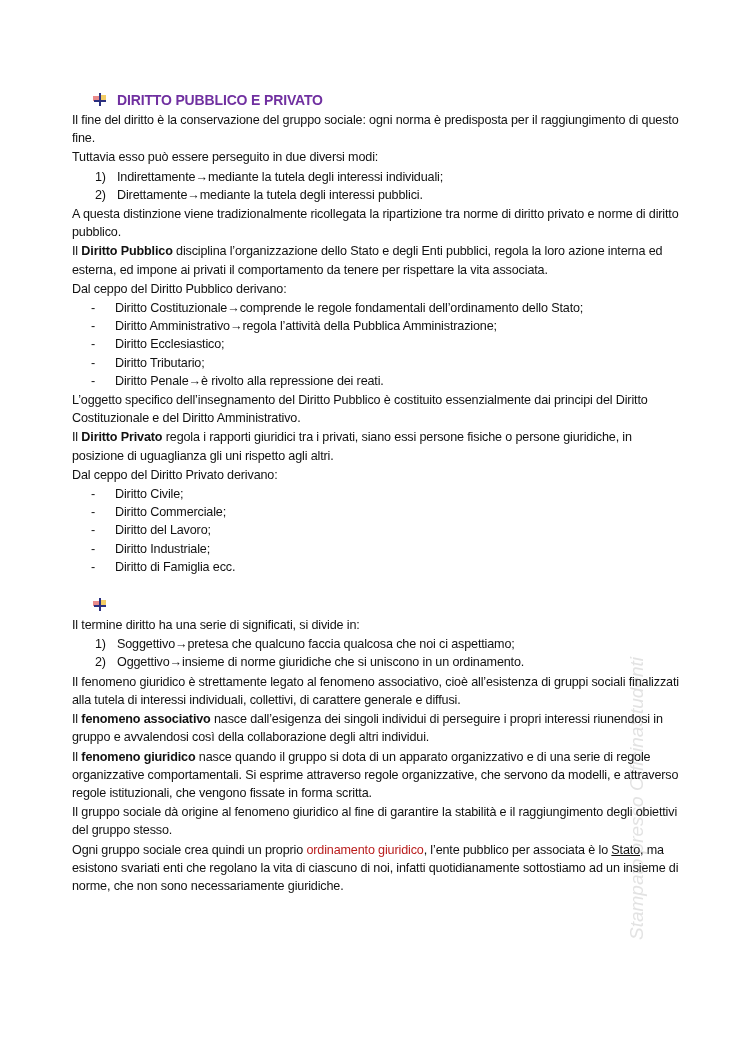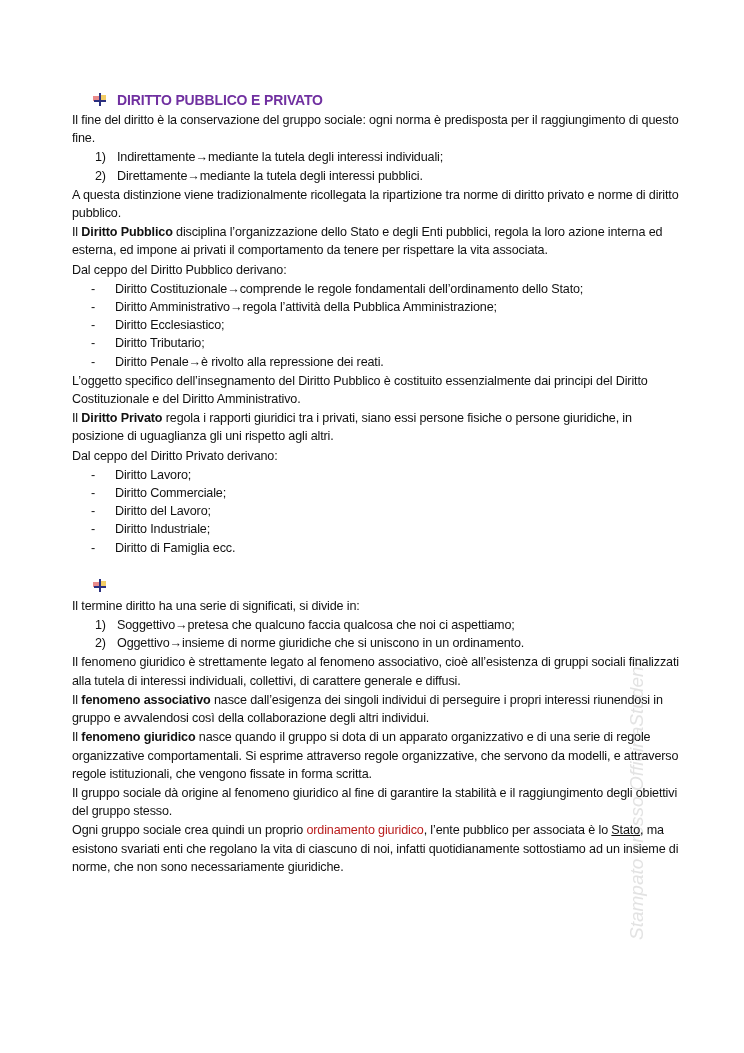--- a/index.html
+++ b/index.html
@@ -43,20 +43,21 @@
   <div class="heading">
     <span class="bullet">
         <span class="a"></span>
         <span class="b"></span>
         <span class="v"></span>
         <span class="h"></span>
       </span>
     <span>DIRITTO PUBBLICO E PRIVATO</span>
   </div>
   <p>Il fine del diritto è la conservazione del gruppo sociale: ogni norma è predisposta per il raggiungimento di questo fine.</p>
+  <p>Tuttavia esso può essere perseguito in due diversi modi:</p>
   <div class="num">
     <span class="n">1)</span>
     <span><span>Indirettamente</span><span>→</span><span>mediante la tutela degli interessi individuali;</span></span>
   </div>
   <div class="num">
     <span class="n">2)</span>
     <span><span>Direttamente</span><span>→</span><span>mediante la tutela degli interessi pubblici.</span></span>
   </div>
   <p>A questa distinzione viene tradizionalmente ricollegata la ripartizione tra norme di diritto privato e norme di diritto pubblico.</p>
   <p><span>Il </span><b>Diritto Pubblico</b><span> disciplina l’organizzazione dello Stato e degli Enti pubblici, regola la loro azione interna ed esterna, ed impone ai privati il comportamento da tenere per rispettare la vita associata.</span></p>
@@ -79,21 +80,21 @@
     </div>
   <div class="dash">
       <span class="d">-</span>
       <span><span>Diritto Penale</span><span>→</span><span>è rivolto alla repressione dei reati.</span></span>
     </div>
   <p>L’oggetto specifico dell’insegnamento del Diritto Pubblico è costituito essenzialmente dai principi del Diritto Costituzionale e del Diritto Amministrativo.</p>
   <p><span>Il </span><b>Diritto Privato</b><span> regola i rapporti giuridici tra i privati, siano essi persone fisiche o persone giuridiche, in posizione di uguaglianza gli uni rispetto agli altri.</span></p>
   <p>Dal ceppo del Diritto Privato derivano:</p>
   <div class="dash">
       <span class="d">-</span>
-      <span>Diritto Lavoro;</span>
+      <span>Diritto Civile;</span>
     </div>
   <div class="dash">
       <span class="d">-</span>
       <span>Diritto Commerciale;</span>
     </div>
   <div class="dash">
       <span class="d">-</span>
       <span>Diritto del Lavoro;</span>
     </div>
   <div class="dash">

